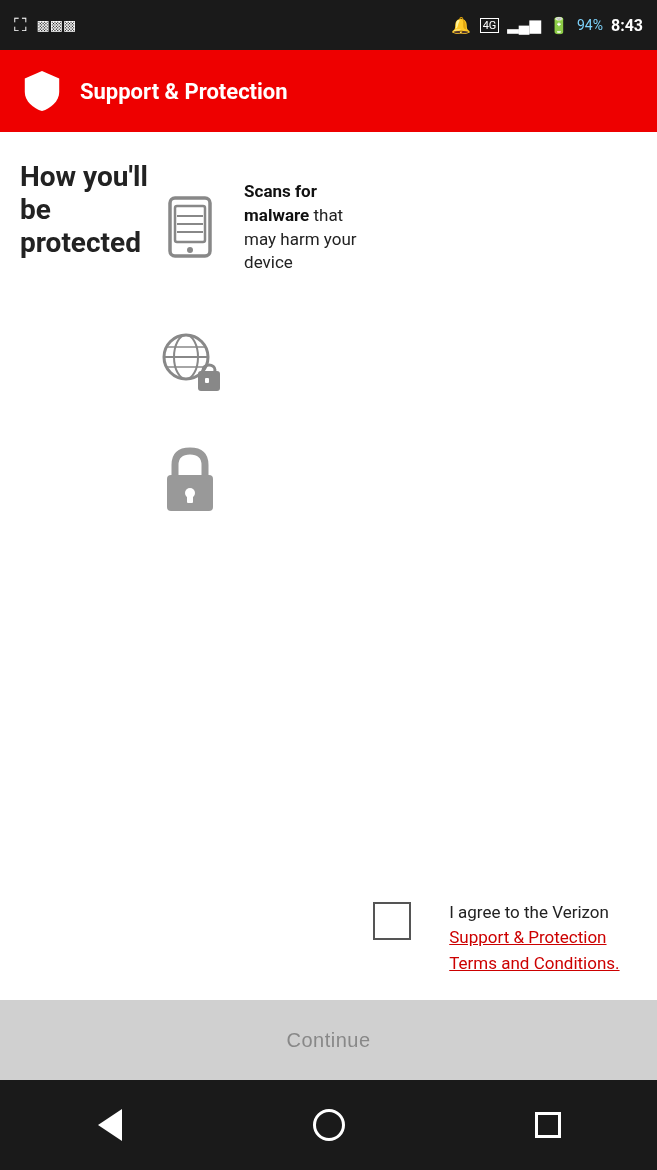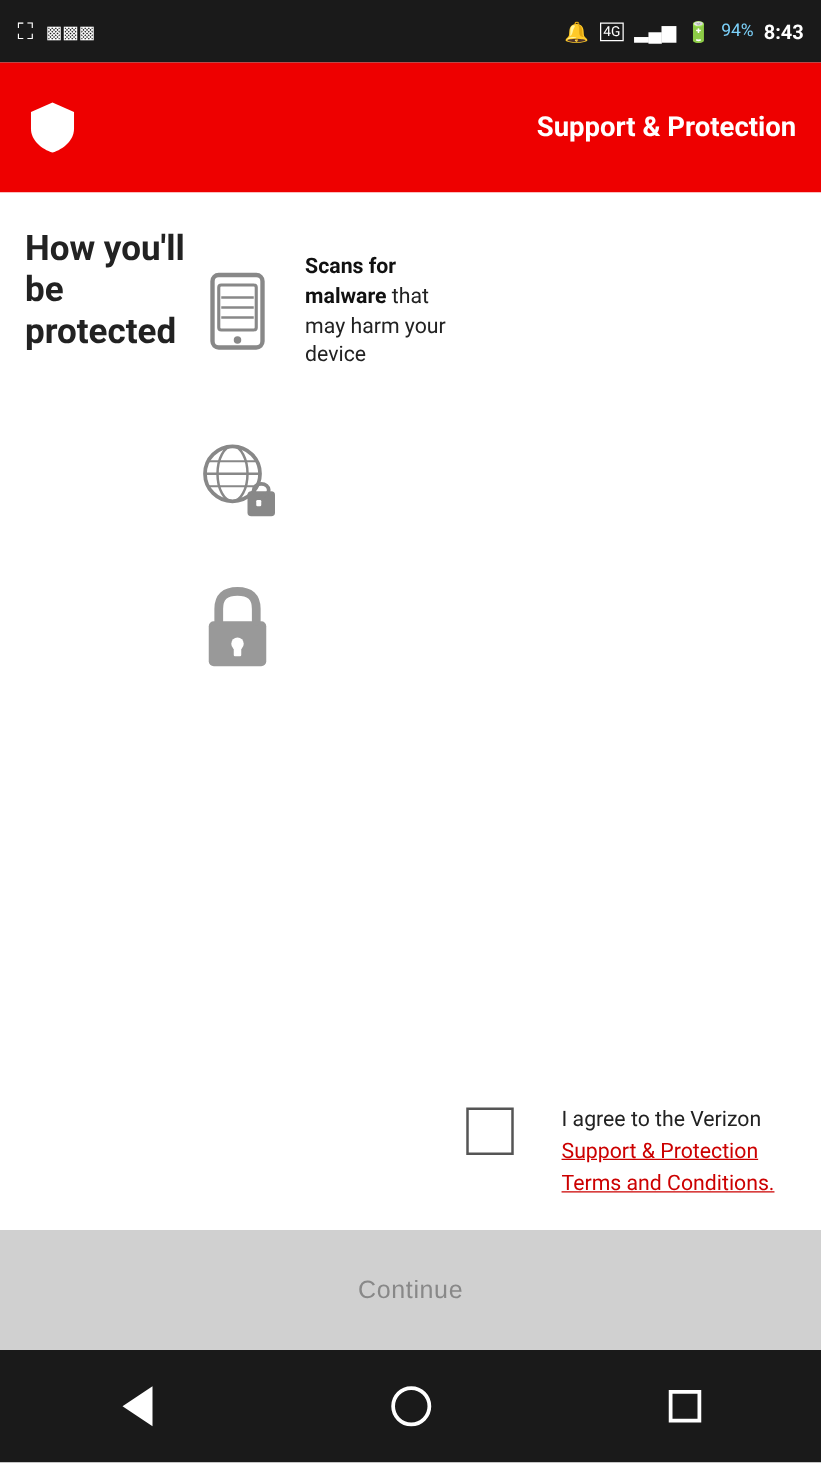--- a/index.html
+++ b/index.html
@@ -50,27 +50,26 @@
 
     .time-text {
       color: #fff;
       font-size: 16px;
       font-weight: bold;
     }
 
     
     .app-header {
       background: #e00;
-      height: 104px;
+      height: 82px;
       display: flex;
       align-items: center;
       padding: 0 20px;
       gap: 16px;
       flex-shrink: 0;
-      justify-content: space-between;
     }
 
     .shield-icon-container {
       width: 44px;
       height: 44px;
       display: flex;
       align-items: center;
       justify-content: center;
     }
 
@@ -167,21 +166,21 @@
 
     .agree-link {
       color: #cc0000;
       text-decoration: underline;
       cursor: pointer;
     }
 
     
     .continue-button {
       width: 100%;
-      height: 96px;
+      height: 80px;
       background: #d0d0d0;
       border: none;
       color: #888;
       font-size: 20px;
       font-weight: 500;
       cursor: pointer;
       letter-spacing: 0.5px;
     }
 
     

